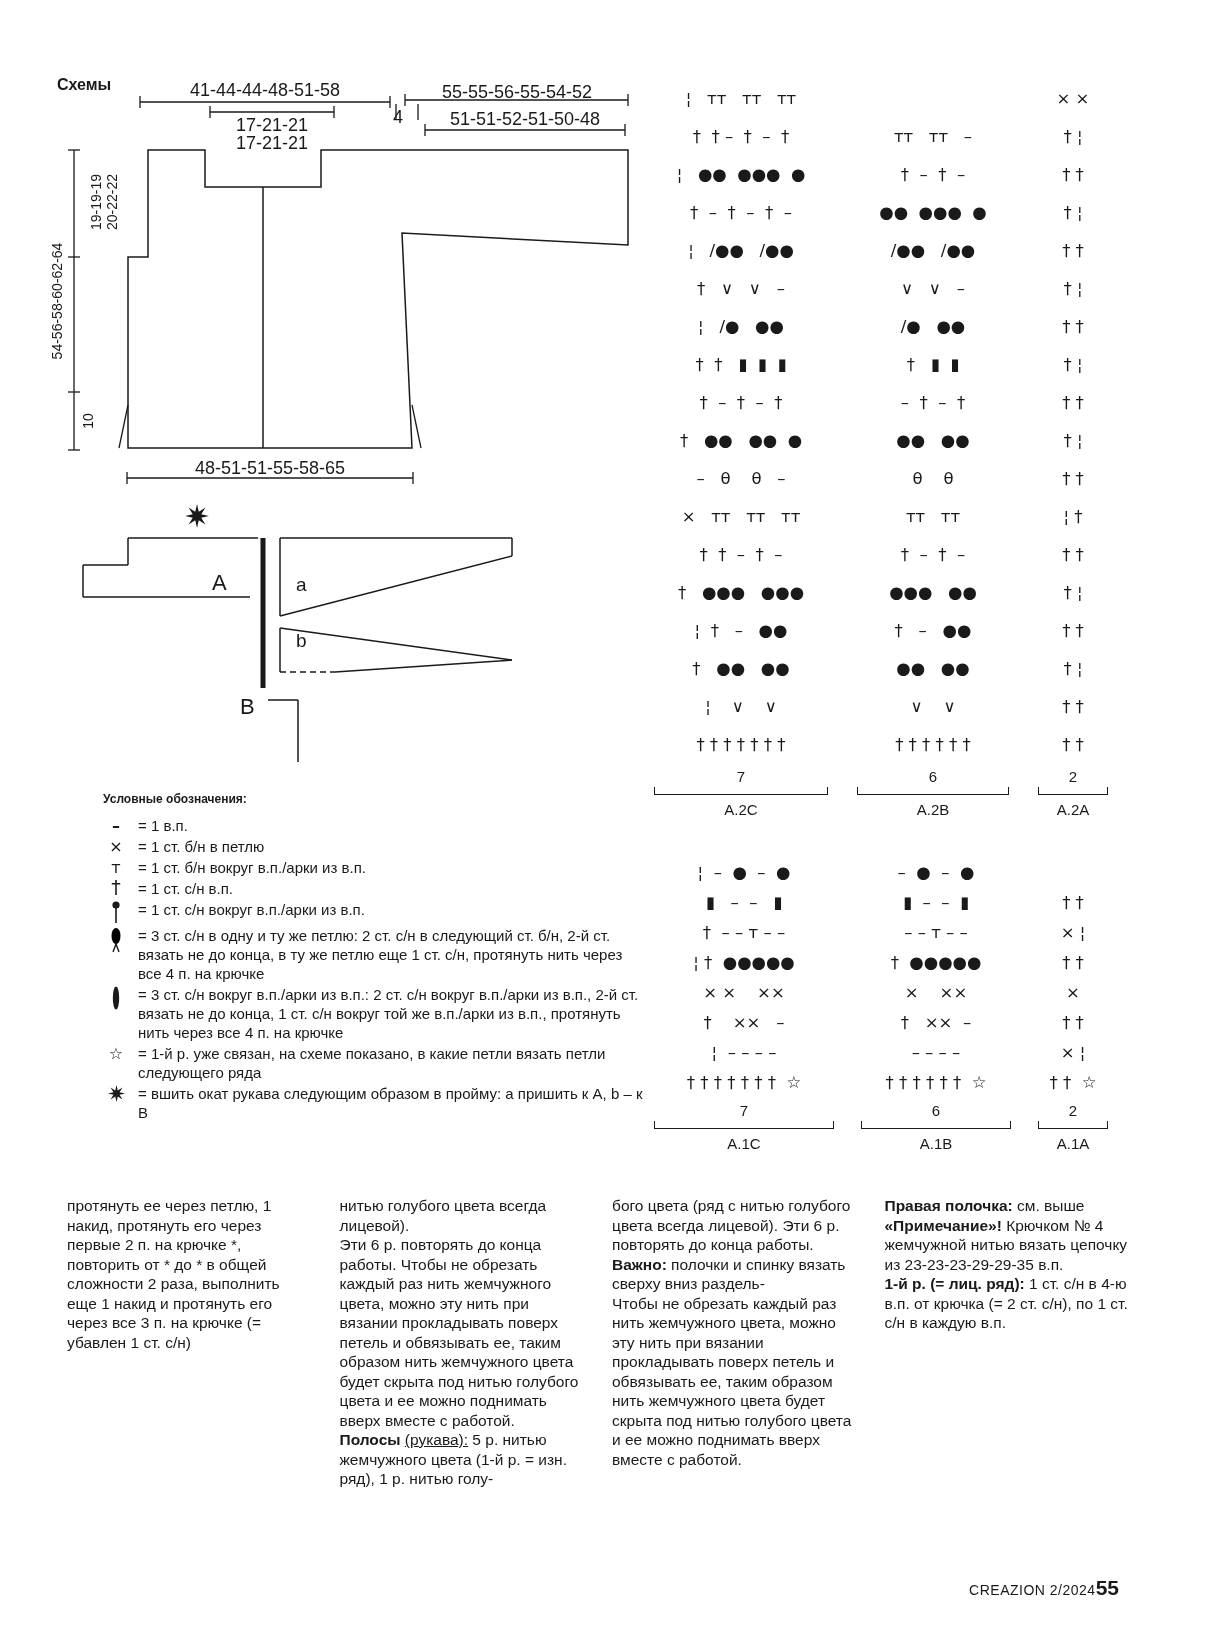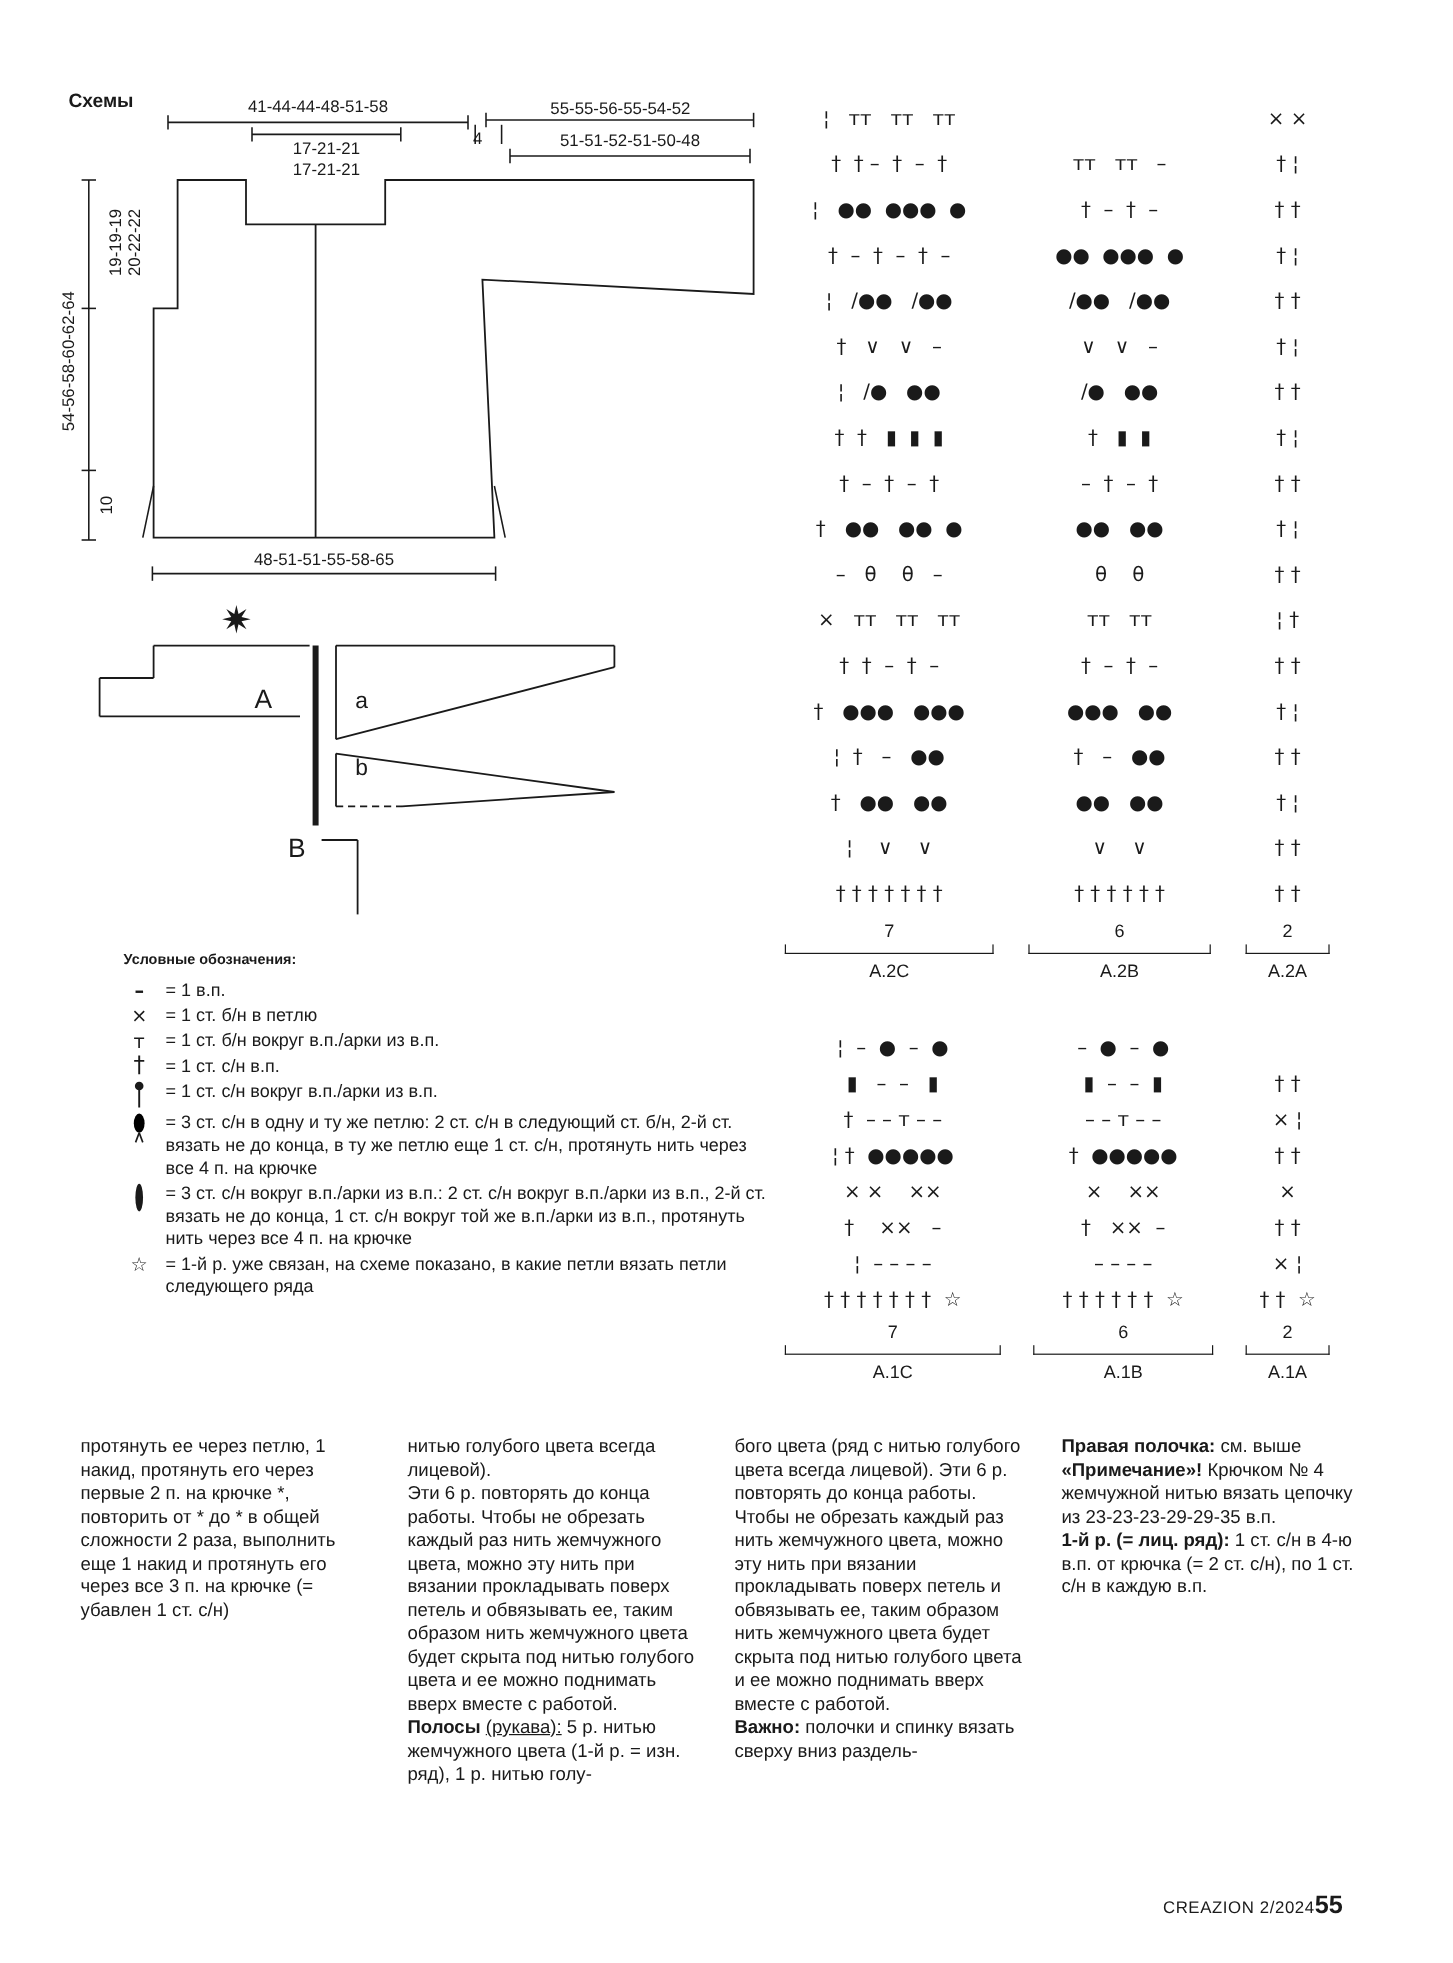--- a/index.html
+++ b/index.html
@@ -4,21 +4,21 @@
 <style>
   * { margin:0; padding:0; box-sizing:border-box; }
   html,body { background:#fff; }
   .page {
     position:relative; width:1211px; height:1636px; background:#fff;
     font-family:"Liberation Sans", sans-serif; color:#1a1a1a; overflow:hidden;
   }
   
   #page-title { position:absolute; left:57px; top:76px; font-size:16px; font-weight:bold; }
   #schematic-svg { position:absolute; left:50px; top:70px; }
-  .meas { position:absolute; font-size:14px; text-align:center; white-space:nowrap; }
+  .meas { position:absolute; font-size:18px; text-align:center; white-space:nowrap; }
   .vmeas { position:absolute; font-size:14px; text-align:center; transform:rotate(-90deg); line-height:16px; white-space:nowrap; }
   .piece-letter { position:absolute; font-size:22px; }
   .piece-letter.small { font-size:19px; }
   
   #legend { position:absolute; left:103px; top:790px; width:540px; font-size:15px; line-height:19px; }
   .legend-title { font-weight:bold; font-size:12px; margin-bottom:7px; }
   .legend-item { display:flex; gap:9px; margin-bottom:2px; }
   .legend-sym { width:26px; flex:0 0 26px; display:flex; justify-content:center; align-items:flex-start; font-size:16px; font-family:"DejaVu Sans", sans-serif; }
   .legend-sym.bold { font-weight:bold; }
   .legend-sym.tall { font-size:19px; line-height:17px; }
@@ -176,20 +176,28 @@
       <span class="legend-sym">
         <svg width="10" height="27" viewBox="0 0 10 27">
             <ellipse cx="5" cy="13" rx="3.2" ry="11.5" fill="#1a1a1a" stroke="none"></ellipse>
           </svg>
       </span>
       <span class="legend-txt">= 3 ст. с/н вокруг в.п./арки из в.п.: 2 ст. с/н вокруг в.п./арки из в.п., 2-й ст. вязать не до конца, 1 ст. с/н вокруг той же в.п./арки из в.п., протянуть нить через все 4 п. на крючке</span>
     </div>
     <div class="legend-item">
       <span class="legend-sym">☆</span>
       <span class="legend-txt">= 1-й р. уже связан, на схеме показано, в какие петли вязать петли следующего ряда</span>
+    </div>
+    <div class="legend-item">
+      <span class="legend-sym">
+        <svg width="19" height="19" viewBox="-9.5 -9.5 19 19">
+            <polygon points="0,-8.5 1.26,-3.05 6.01,-6.01 3.05,-1.26 8.5,0 3.05,1.26 6.01,6.01 1.26,3.05 0,8.5 -1.26,3.05 -6.01,6.01 -3.05,1.26 -8.5,0 -3.05,-1.26 -6.01,-6.01 -1.26,-3.05" fill="#1a1a1a" stroke="none"></polygon>
+          </svg>
+      </span>
+      <span class="legend-txt">= вшить окат рукава следующим образом в пройму: a пришить к A, b – к B</span>
     </div>
   </div>
 
   <div id="charts-top" class="charts-group">
       <div class="chart">
         <div class="chart-rows">
           <div class="chart-row">¦   тт   тт   тт</div>
           <div class="chart-row">†  † –  †  –  †</div>
           <div class="chart-row">¦   ●●  ●●●  ●</div>
           <div class="chart-row">†  –  †  –  †  –</div>
@@ -313,22 +321,22 @@
       <div class="text-col">
         <p><span>протянуть ее через петлю, 1 накид, протянуть его через первые 2 п. на крючке *, повторить от * до * в общей сложности 2 раза, выполнить еще 1 накид и протянуть его через все 3 п. на крючке (= убавлен 1 ст. с/н)</span></p>
       </div>
       <div class="text-col">
         <p><span>нитью голубого цвета всегда лицевой).</span></p>
         <p><span>Эти 6 р. повторять до конца работы. Чтобы не обрезать каждый раз нить жемчужного цвета, можно эту нить при вязании прокладывать поверх петель и обвязывать ее, таким образом нить жемчужного цвета будет скрыта под нитью голубого цвета и ее можно поднимать вверх вместе с работой.</span></p>
         <p><span class="b">Полосы </span><span class="u">(рукава):</span><span> 5 р. нитью жемчужного цвета (1-й р. = изн. ряд), 1 р. нитью голу-</span></p>
       </div>
       <div class="text-col">
         <p><span>бого цвета (ряд с нитью голубого цвета всегда лицевой). Эти 6 р. повторять до конца работы.</span></p>
+        <p><span class="b">Важно:</span><span> полочки и спинку вязать сверху вниз раздель-</span></p>
         <p><span>Чтобы не обрезать каждый раз нить жемчужного цвета, можно эту нить при вязании прокладывать поверх петель и обвязывать ее, таким образом нить жемчужного цвета будет скрыта под нитью голубого цвета и ее можно поднимать вверх вместе с работой.</span></p>
-        <p><span class="b">Важно:</span><span> полочки и спинку вязать сверху вниз раздель-</span></p>
       </div>
       <div class="text-col">
         <p><span class="b">Правая полочка:</span><span> см. выше </span><span class="b">«Примечание»!</span><span> Крючком № 4 жемчужной нитью вязать цепочку из 23-23-23-29-29-35 в.п.</span></p>
         <p><span class="b">1-й р. (= лиц. ряд):</span><span> 1 ст. с/н в 4-ю в.п. от крючка (= 2 ст. с/н), по 1 ст. с/н в каждую в.п.</span></p>
       </div>
     </div>
 
   <div id="footer">
     <span class="mag">CREAZION 2/2024</span>
     <span class="num">55</span>

